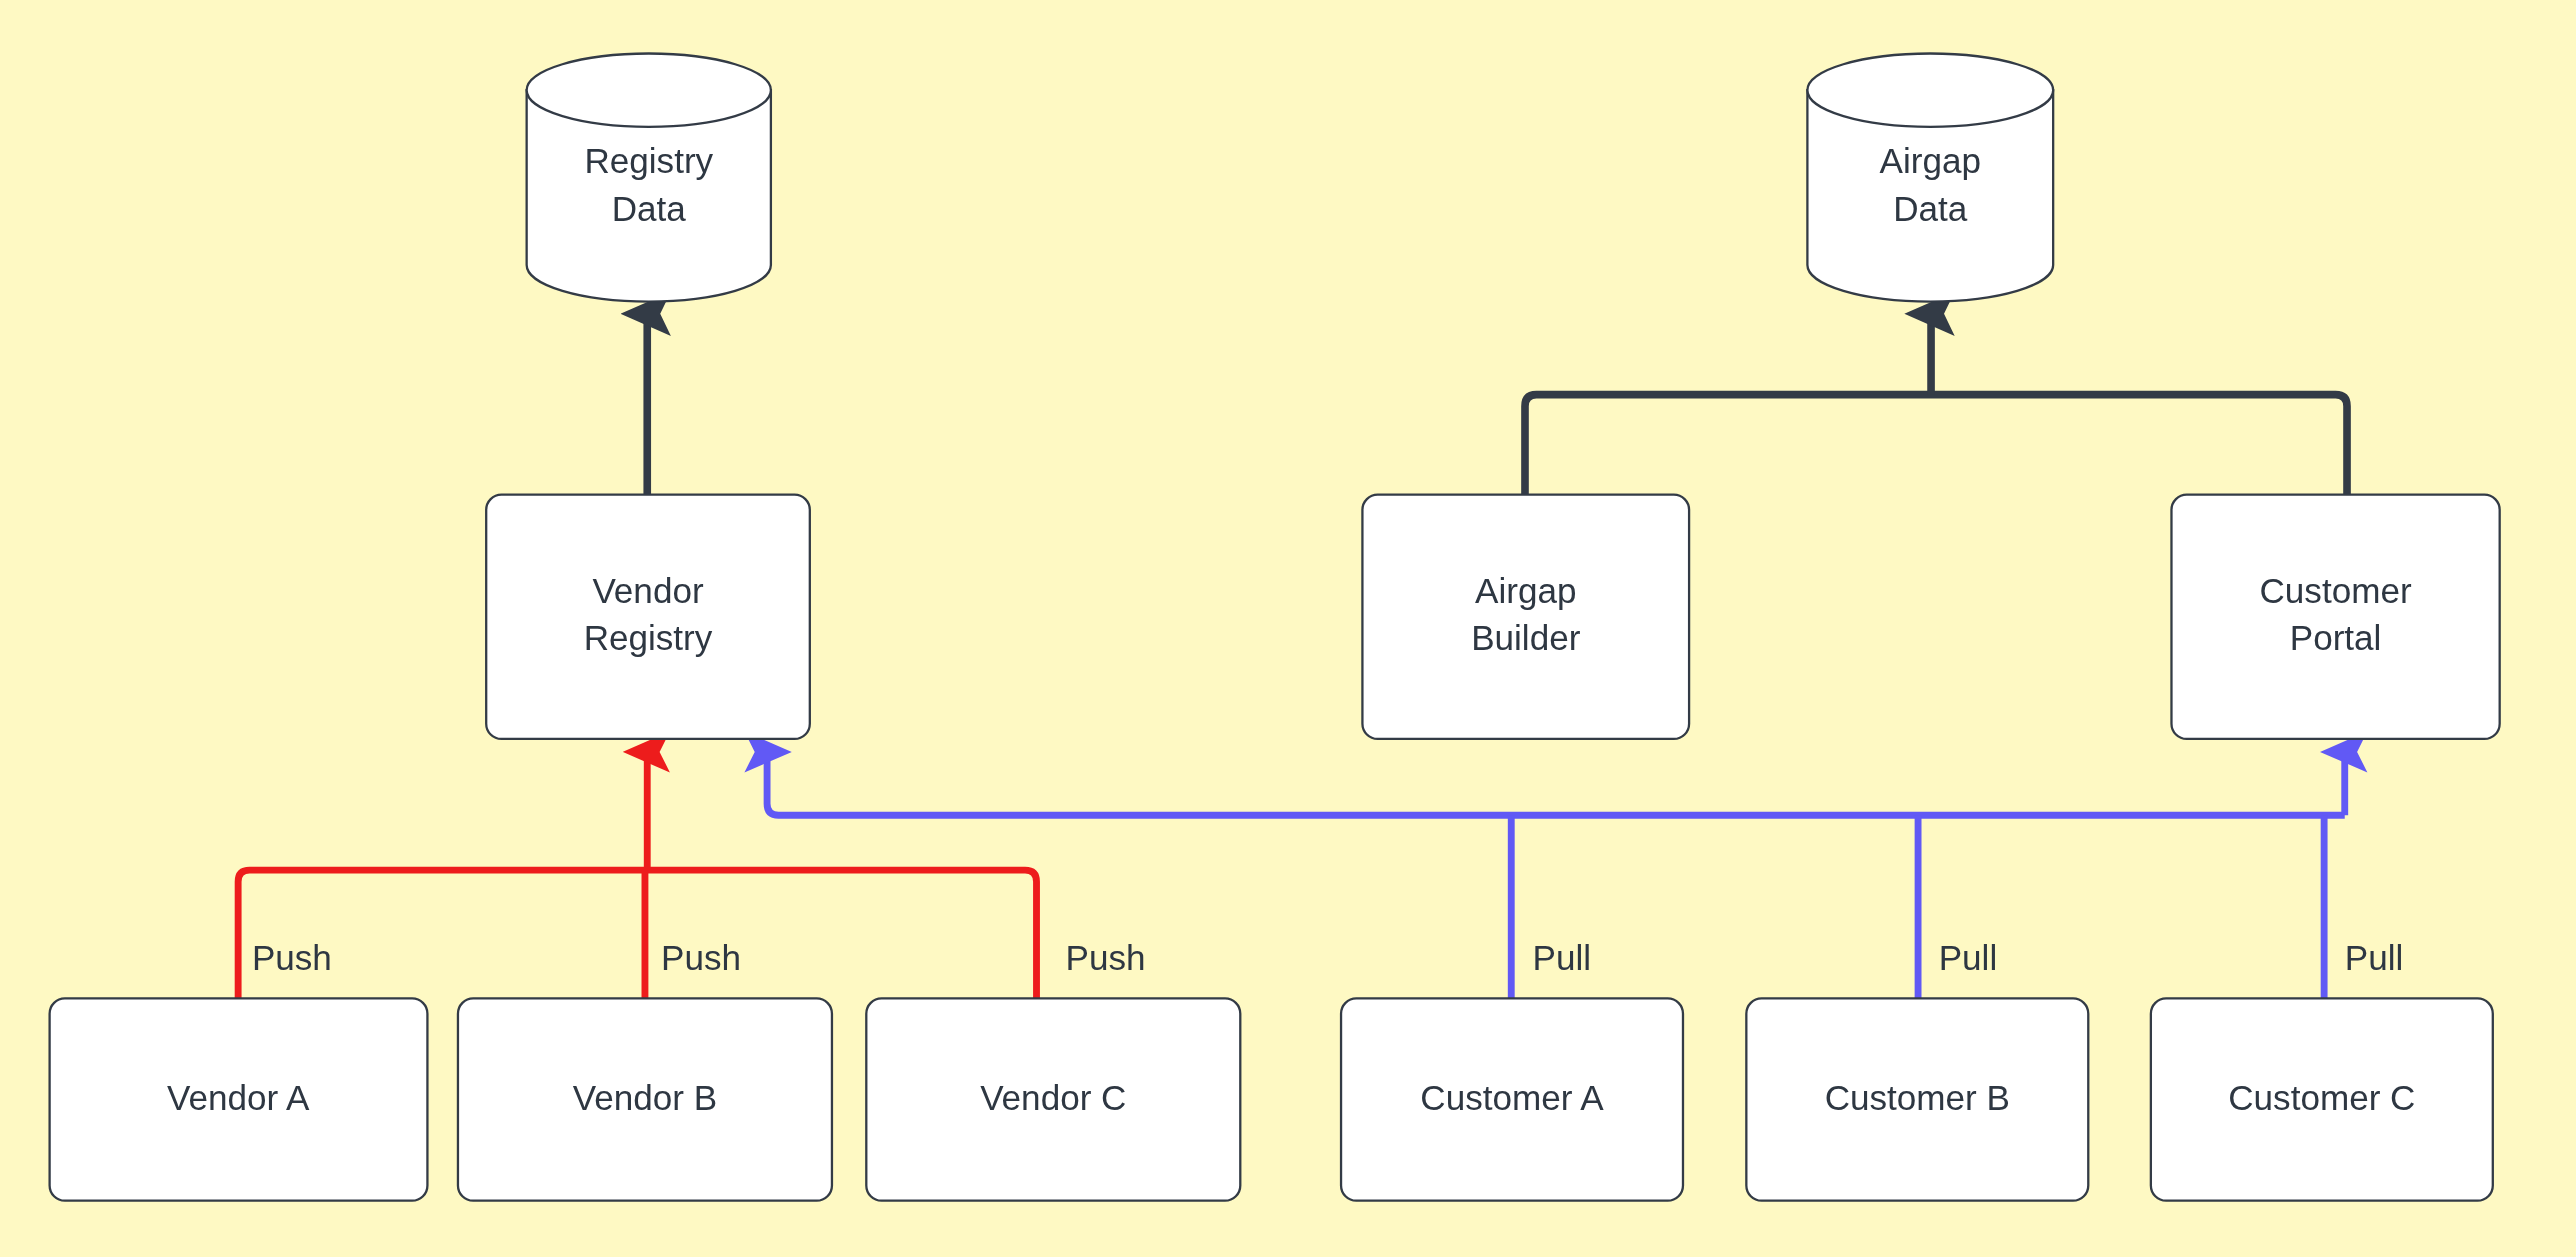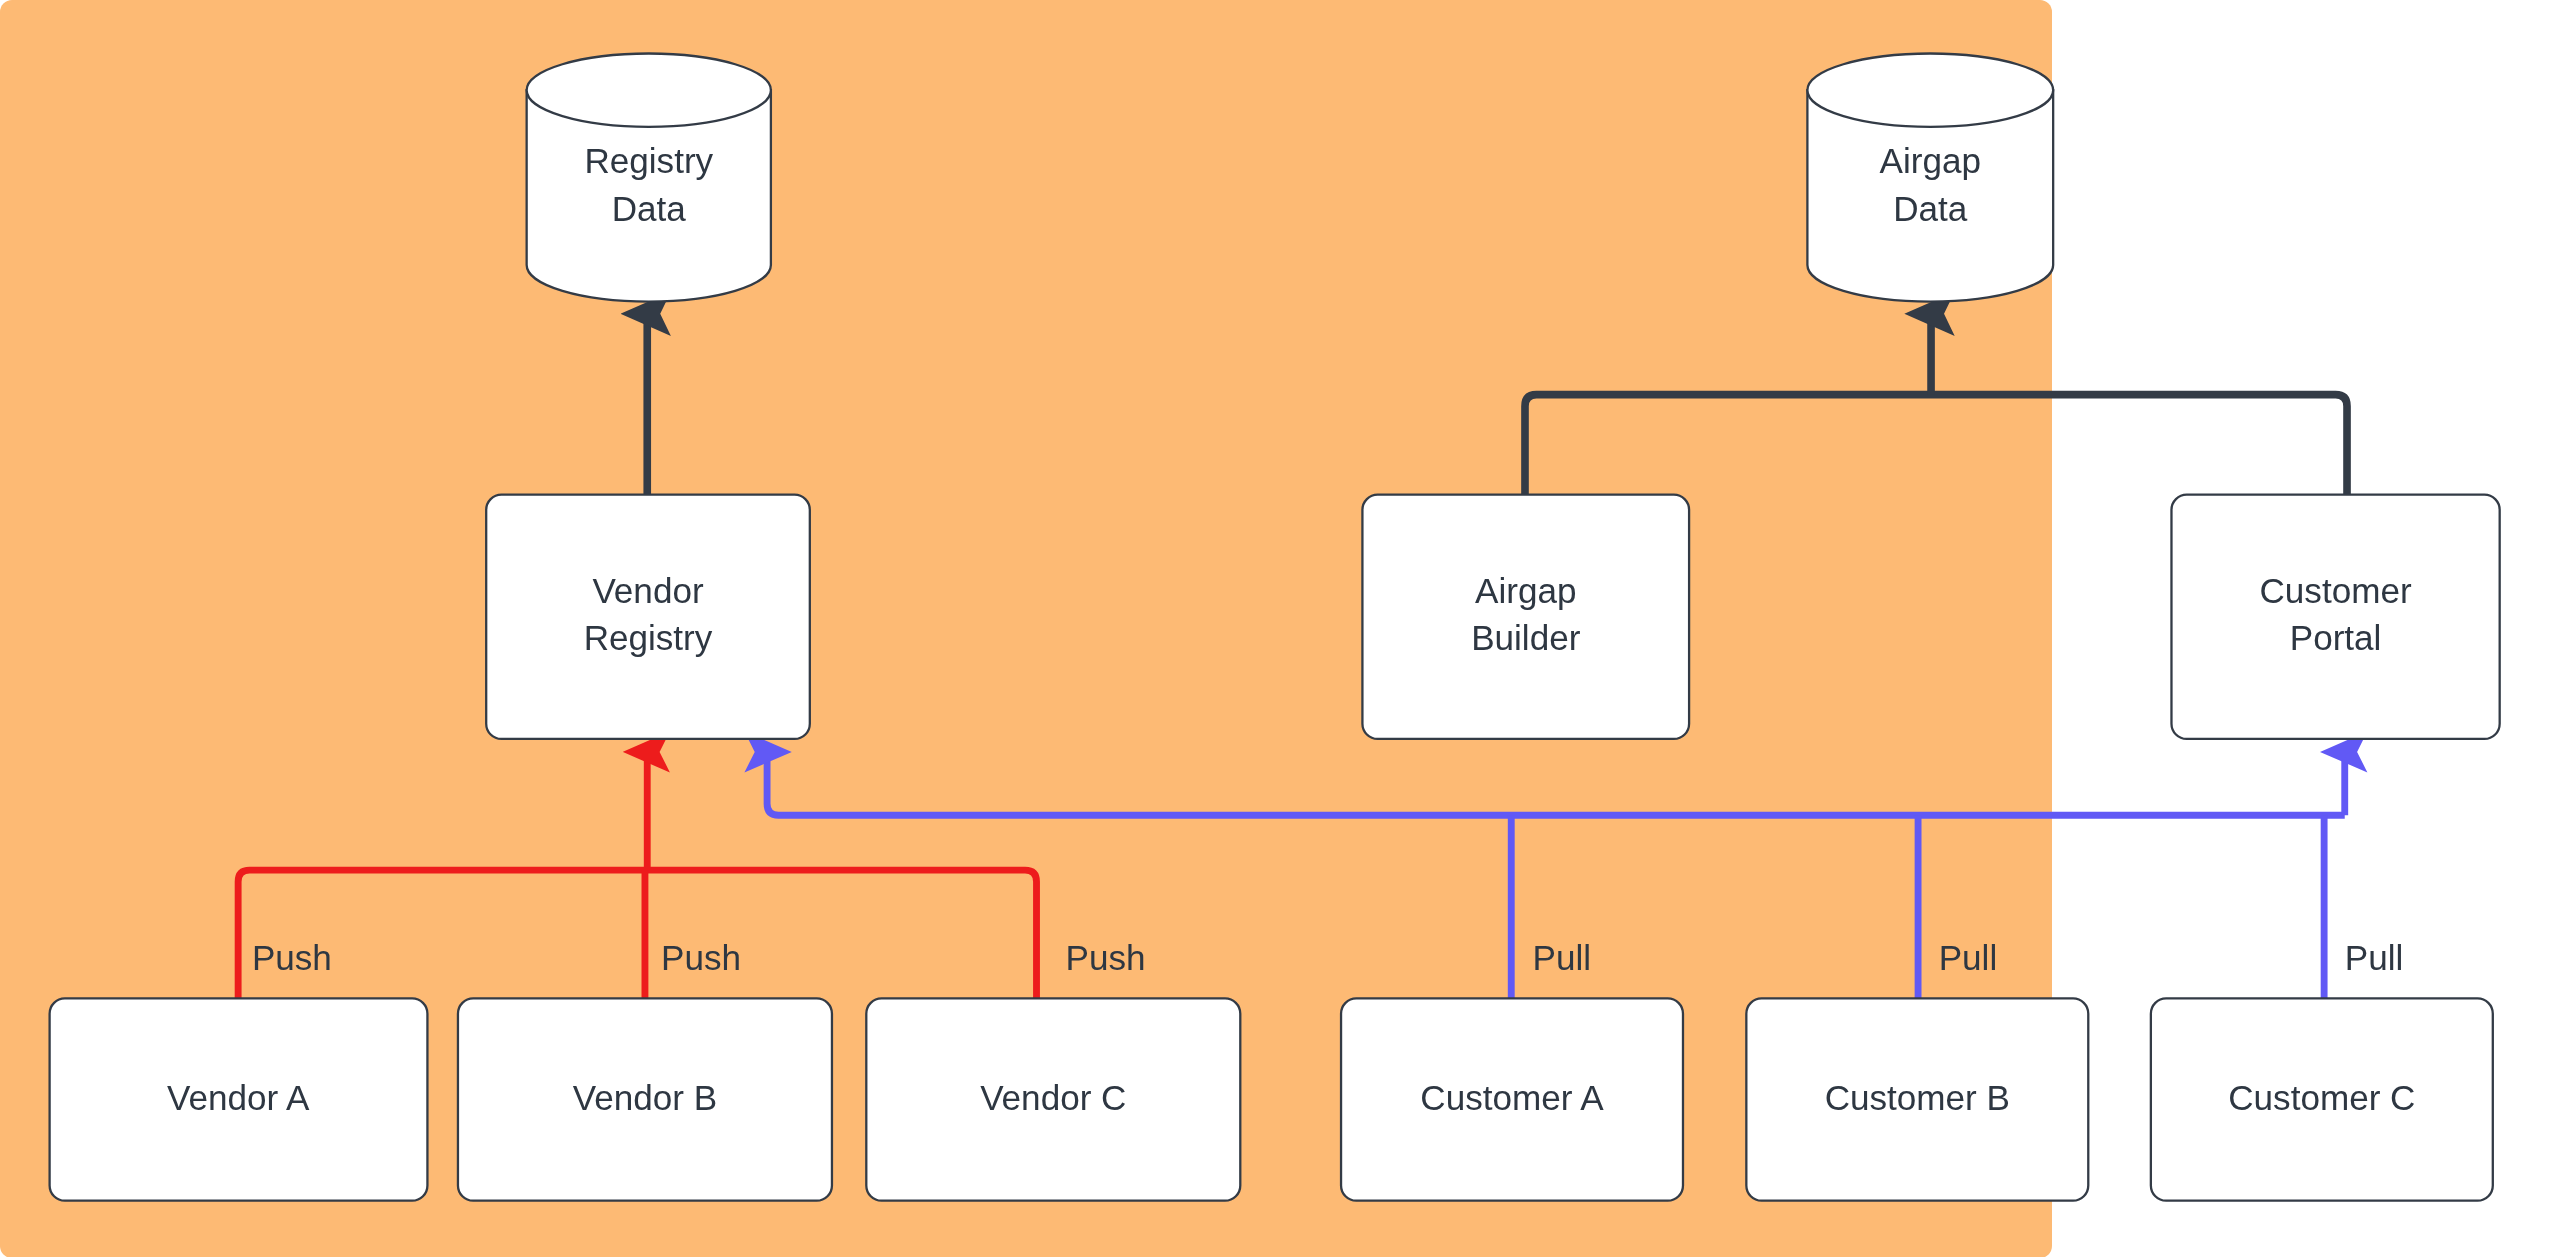--- a/index.html
+++ b/index.html
@@ -8,24 +8,23 @@
     background: #ffffff;
   }
   body {
     width: 2576px;
     height: 1258px;
     font-family: "Liberation Sans", sans-serif;
     overflow: hidden;
   }
   #diagram-root {
     position: relative;
-    width: 2052px;
+    width: 2576px;
     height: 1258px;
-    background: #fdba74;
-    border-radius: 12px;
+    background: #fef9c3;
   }
   svg.canvas {
     position: absolute;
     inset: 0;
     width: 2576px;
     height: 1258px;
     display: block;
   }
   .node-shape {
     fill: #ffffff;

